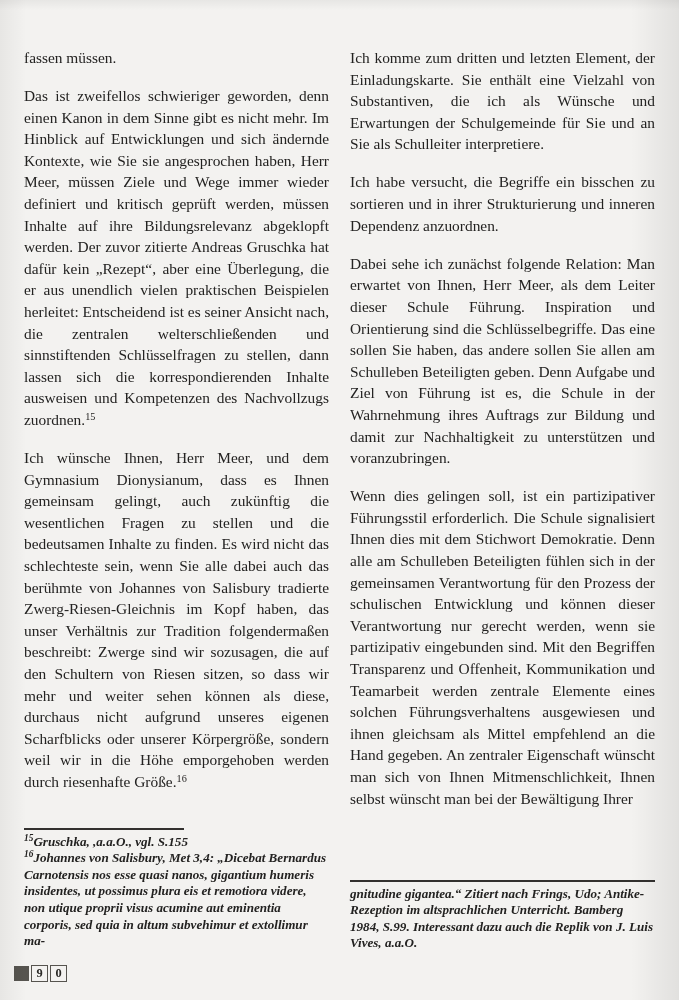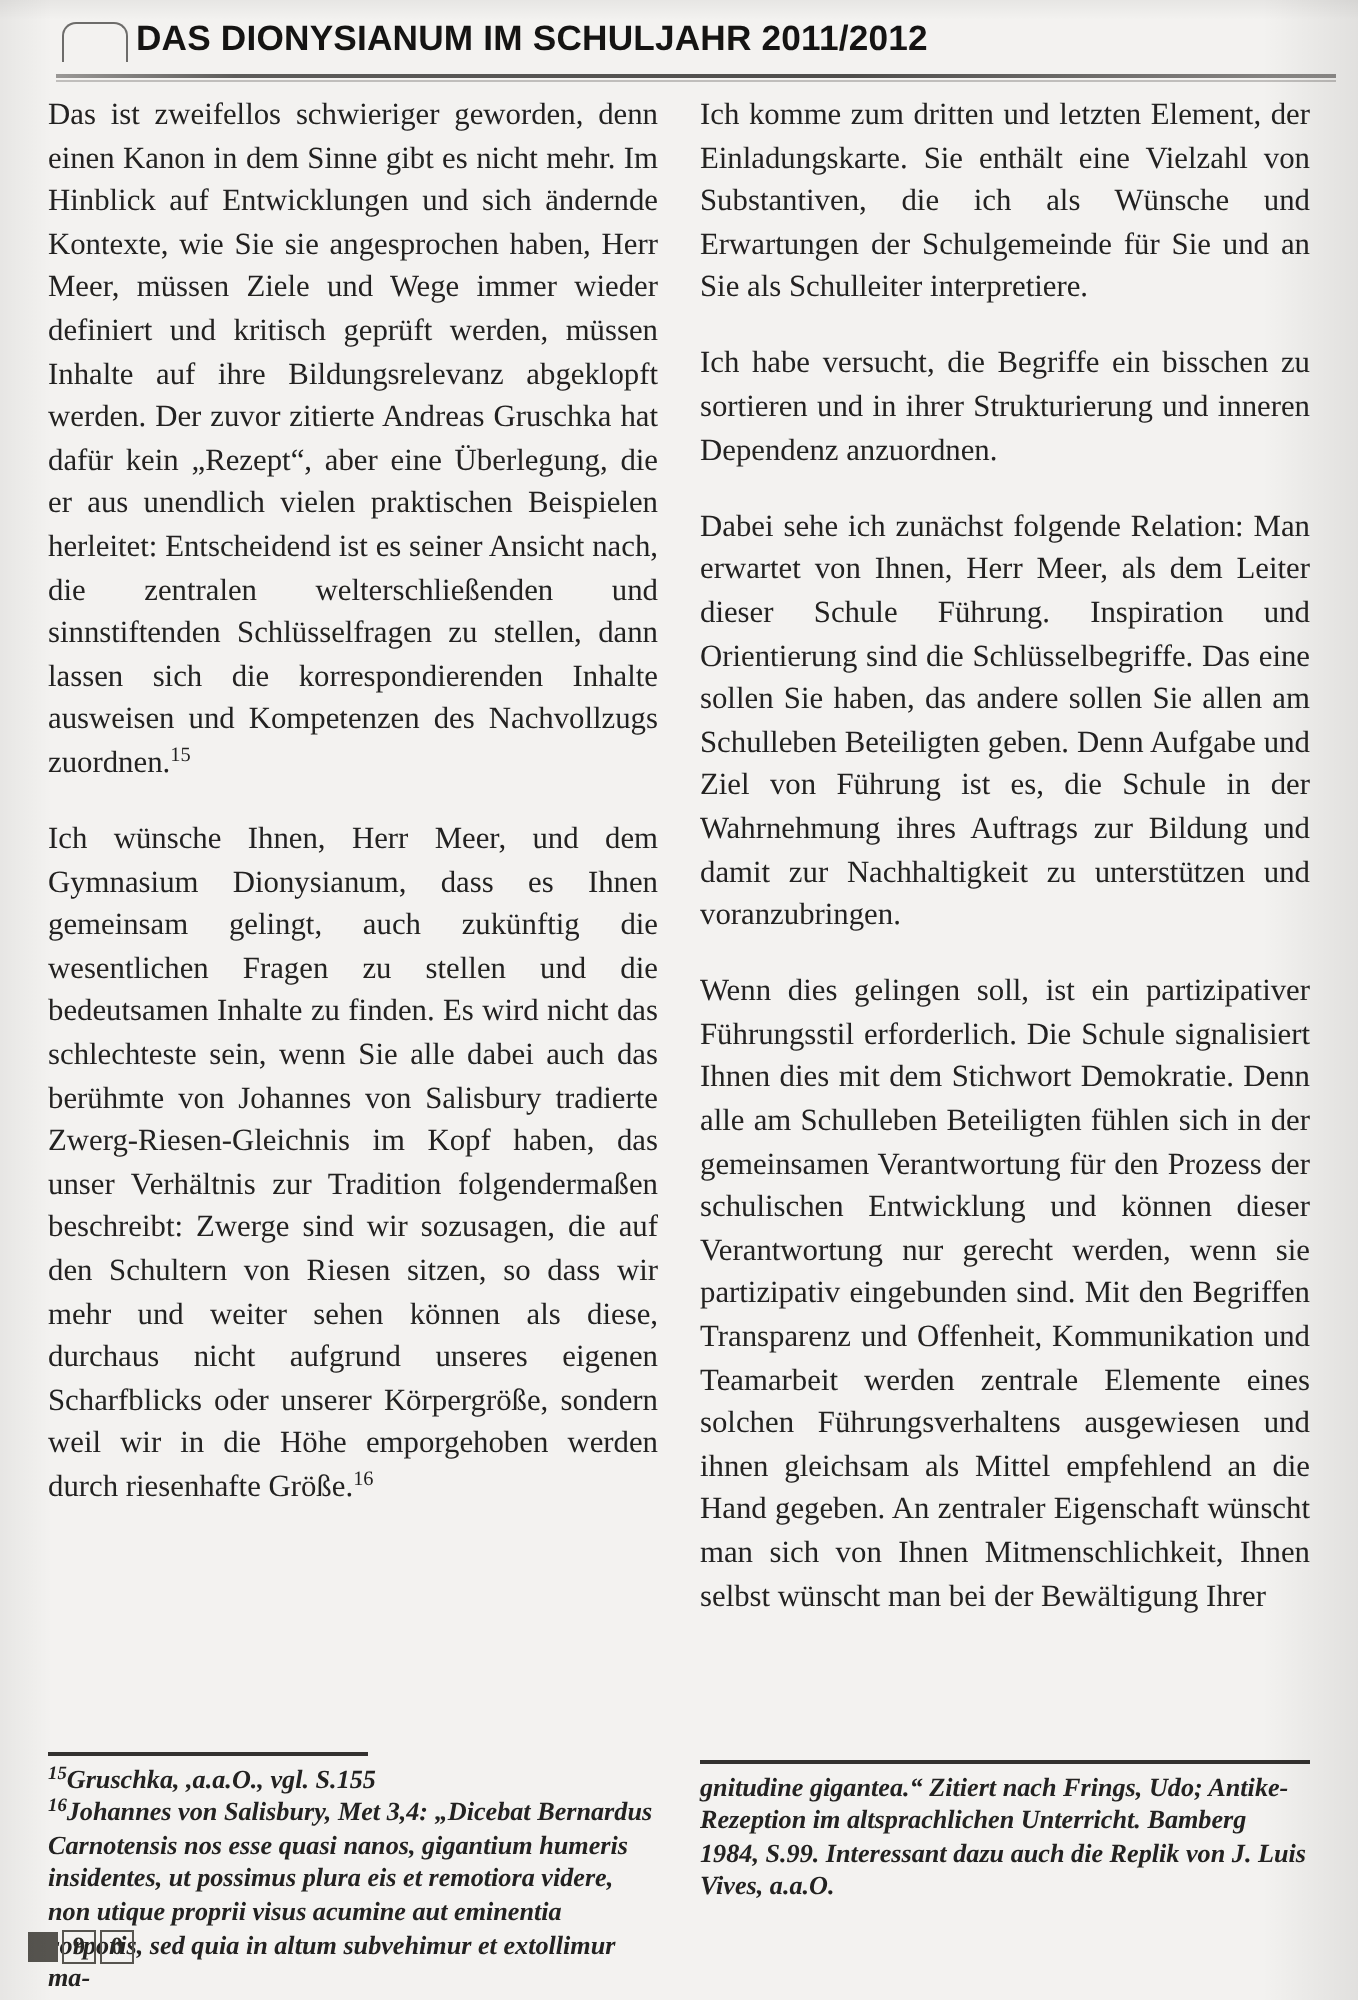--- a/index.html
+++ b/index.html
@@ -121,21 +121,21 @@
     text-align: left;
   }
   .fn-rule {
     height: 1.7px;
     background: #33312f;
     margin-bottom: 4px;
   }
   .fn-rule-short { width: 160px; }
   .fn-rule-full  { width: 305px; }
 
-  .footnotes-left  { left: 24px;  top: 876px; }
+  .footnotes-left  { left: 24px;  top: 828px; }
   .footnotes-right { left: 350px; top: 880px; }
 
   .footnotes sup {
     font-size: 9.4px;
     vertical-align: 0.5em;
   }
 
   
   .folio {
     position: absolute;
@@ -158,28 +158,23 @@
     line-height: 15px;
     text-align: center;
     box-sizing: content-box;
   }
 </style>
 </head>
 <body>
 
 <div class="page">
 
-  <div class="header">
-    <div class="header-mark"></div>
-    <div class="header-title">DAS DIONYSIANUM IM SCHULJAHR 2011/2012</div>
-    <div class="header-rule"></div>
-    <div class="header-rule-thin"></div>
-  </div>
 
   <div class="col col-left">
+    <p>fassen müssen.</p>
     <p><span>Das ist zweifellos schwieriger geworden, denn einen Kanon in dem Sinne gibt es nicht mehr. Im Hinblick auf Entwicklungen und sich ändernde Kontexte, wie Sie sie angesprochen haben, Herr Meer, müssen Ziele und Wege immer wieder definiert und kritisch geprüft werden, müssen Inhalte auf ihre Bildungsrelevanz abgeklopft werden. Der zuvor zitierte Andreas Gruschka hat dafür kein „Rezept“, aber eine Überlegung, die er aus unendlich vielen praktischen Beispielen herleitet: Entscheidend ist es seiner Ansicht nach, die zentralen welterschließenden und sinnstiftenden Schlüsselfragen zu stellen, dann lassen sich die korrespondierenden Inhalte ausweisen und Kompetenzen des Nachvollzugs zuordnen.</span><sup>15</sup></p>
     <p><span>Ich wünsche Ihnen, Herr Meer, und dem Gymnasium Dionysianum, dass es Ihnen gemeinsam gelingt, auch zukünftig die wesentlichen Fragen zu stellen und die bedeutsamen Inhalte zu finden. Es wird nicht das schlechteste sein, wenn Sie alle dabei auch das berühmte von Johannes von Salisbury tradierte Zwerg-Riesen-Gleichnis im Kopf haben, das unser Verhältnis zur Tradition folgendermaßen beschreibt: Zwerge sind wir sozusagen, die auf den Schultern von Riesen sitzen, so dass wir mehr und weiter sehen können als diese, durchaus nicht aufgrund unseres eigenen Scharfblicks oder unserer Körpergröße, sondern weil wir in die Höhe emporgehoben werden durch riesenhafte Größe.</span><sup>16</sup></p>
   </div>
 
   <div class="col col-right">
     <p>Ich komme zum dritten und letzten Element, der Einladungskarte. Sie enthält eine Vielzahl von Substantiven, die ich als Wünsche und Erwartungen der Schulgemeinde für Sie und an Sie als Schulleiter interpretiere.</p>
     <p>Ich habe versucht, die Begriffe ein bisschen zu sortieren und in ihrer Strukturierung und inneren Dependenz anzuordnen.</p>
     <p>Dabei sehe ich zunächst folgende Relation: Man erwartet von Ihnen, Herr Meer, als dem Leiter dieser Schule Führung. Inspiration und Orientierung sind die Schlüsselbegriffe. Das eine sollen Sie haben, das andere sollen Sie allen am Schulleben Beteiligten geben. Denn Aufgabe und Ziel von Führung ist es, die Schule in der Wahrnehmung ihres Auftrags zur Bildung und damit zur Nachhaltigkeit zu unterstützen und voranzubringen.</p>
     <p>Wenn dies gelingen soll, ist ein partizipativer Führungsstil erforderlich. Die Schule signalisiert Ihnen dies mit dem Stichwort Demokratie. Denn alle am Schulleben Beteiligten fühlen sich in der gemeinsamen Verantwortung für den Prozess der schulischen Entwicklung und können dieser Verantwortung nur gerecht werden, wenn sie partizipativ eingebunden sind. Mit den Begriffen Transparenz und Offenheit, Kommunikation und Teamarbeit werden zentrale Elemente eines solchen Führungsverhaltens ausgewiesen und ihnen gleichsam als Mittel empfehlend an die Hand gegeben. An zentraler Eigenschaft wünscht man sich von Ihnen Mitmenschlichkeit, Ihnen selbst wünscht man bei der Bewältigung Ihrer</p>
   </div>

